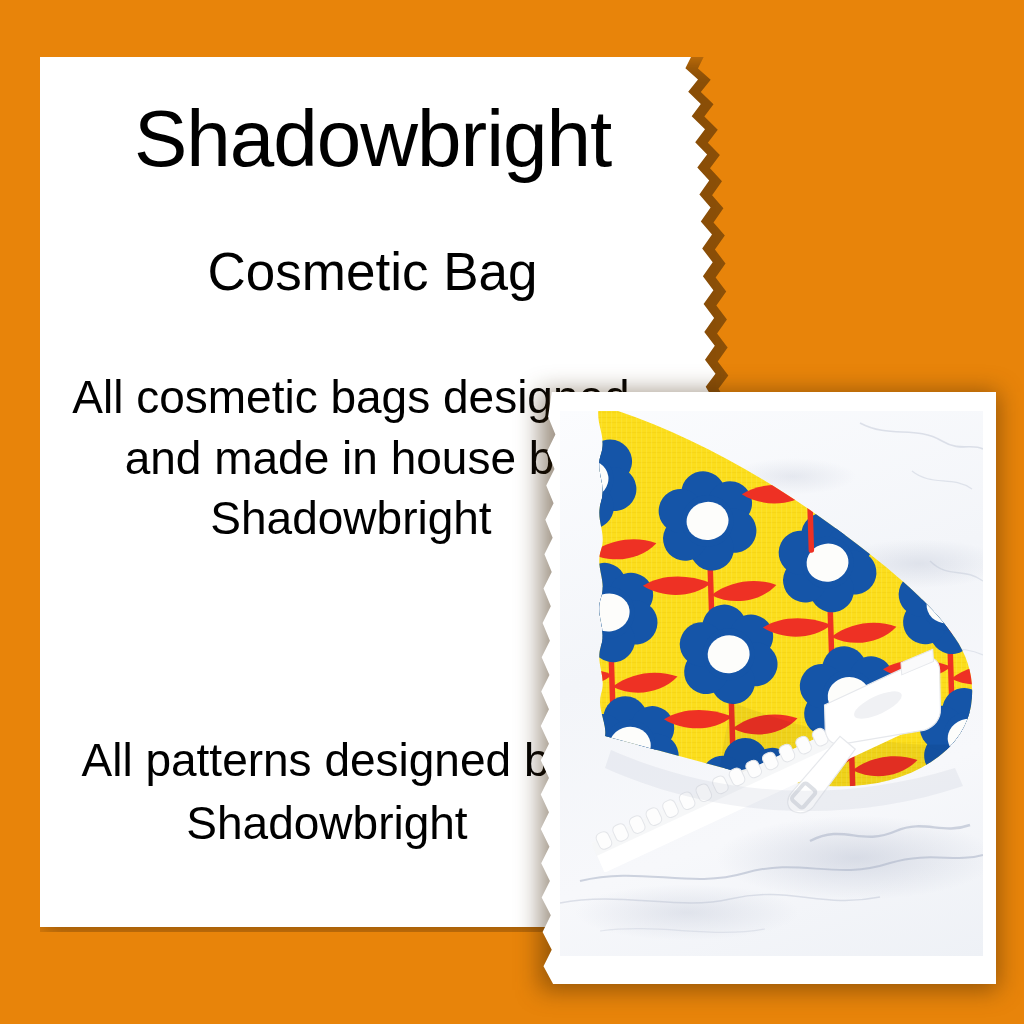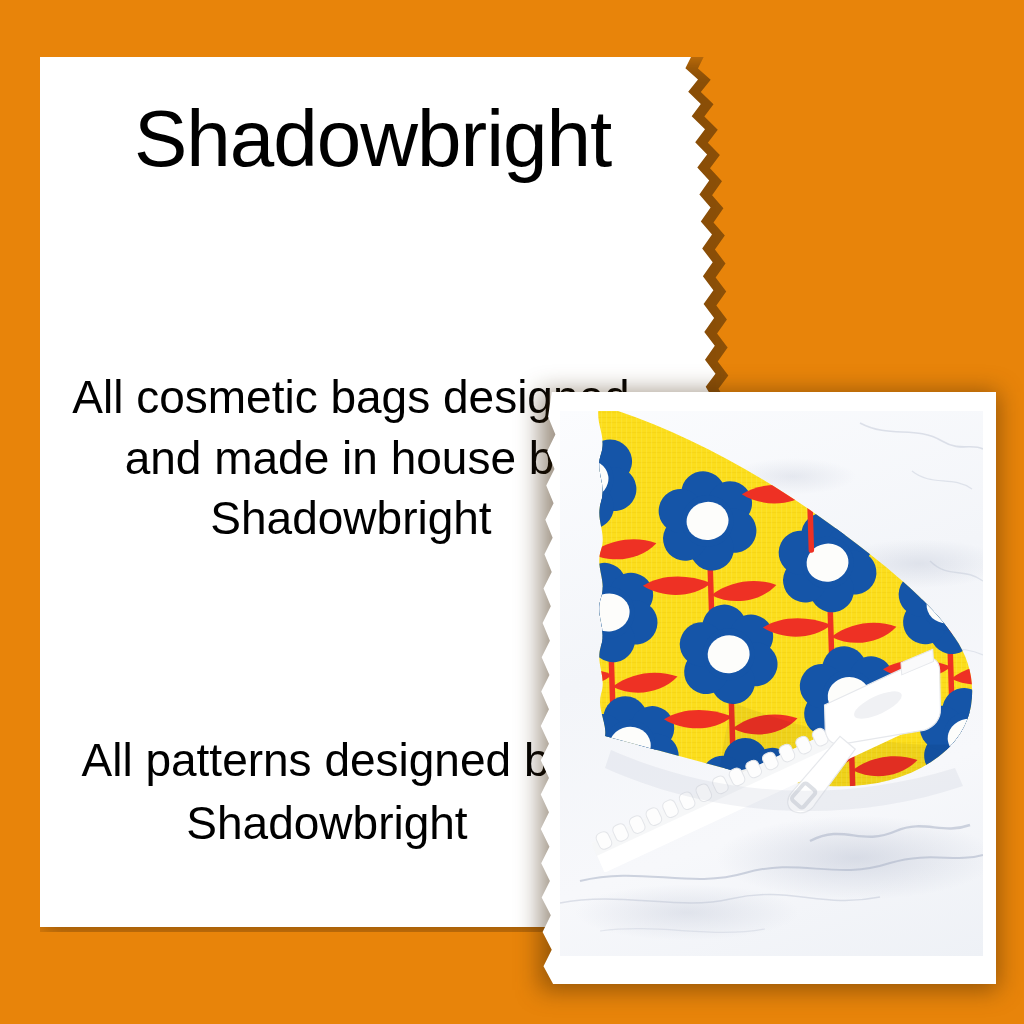--- a/index.html
+++ b/index.html
@@ -212,20 +212,21 @@
 <div id="stage">
 
   <div class="backdrop"></div>
 
   <div class="text-card-shadow"></div>
   <div class="text-card"></div>
 
   <div class="text-stack">
     <div class="brand-title">Shadowbright</div>
 
+    <div class="subtitle">Cosmetic Bag</div>
 
     <div class="body-block-1">All cosmetic bags designed and made in house by Shadowbright</div>
 
     <div class="body-block-2">All patterns designed by Shadowbright</div>
   </div>
 
   <div class="photo-card-shadow"></div>
   <div class="photo-card"></div>
 
   <div class="photo-inner">

